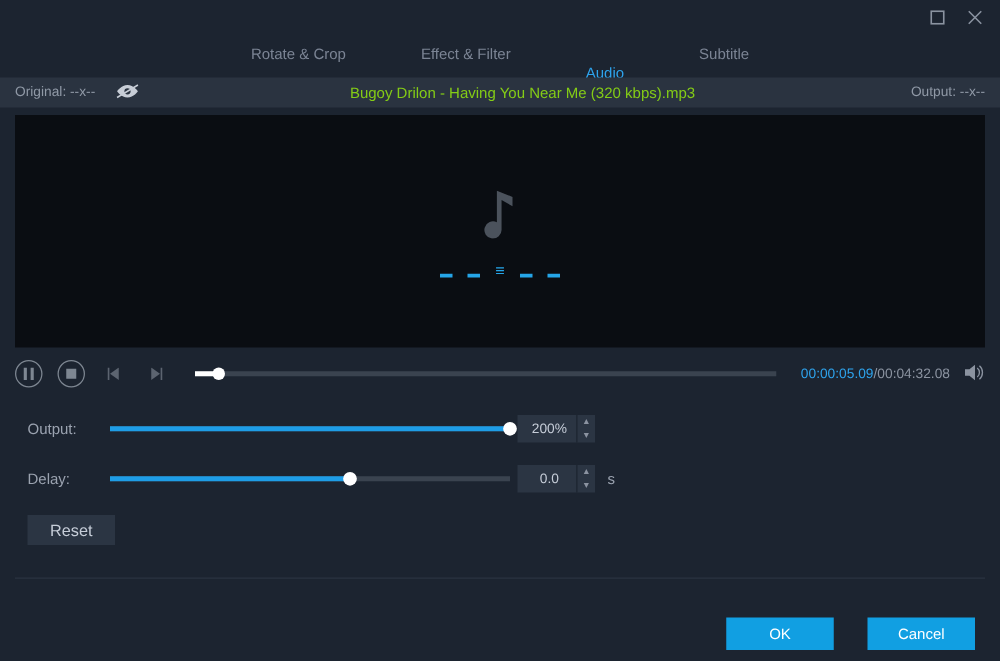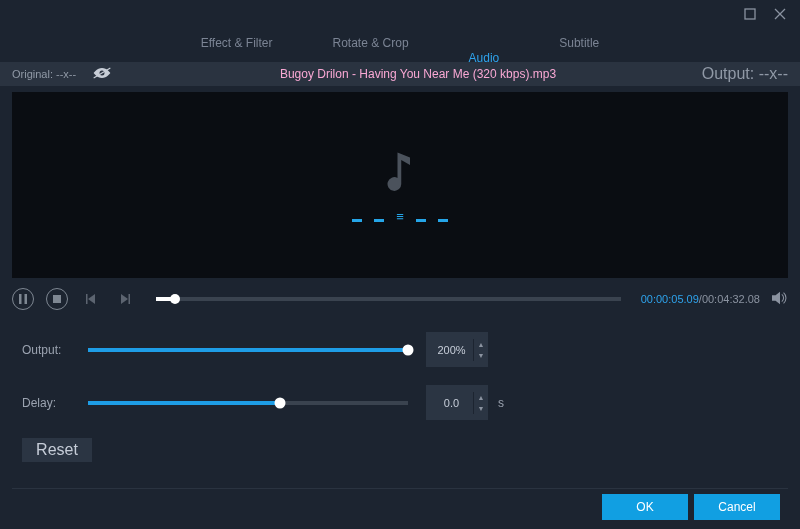--- a/index.html
+++ b/index.html
@@ -12,22 +12,22 @@
   
   
   .tabs { height: 30px; display: flex; justify-content: center; gap: 60px; align-items: center; }
   .tab { color: #7b8494; font-size: 12px; cursor: pointer; height: 30px; display: flex; align-items: center; }
   .tab.active { color: #2ea3ec; border-bottom: 2px solid #2ea3ec; margin-top: 32px; }
   
   
   .fileheader { position: relative; height: 24px; background: #2a3340; display: flex; align-items: center; margin-top: 4px; }
   .fh-left { position: absolute; left: 12px; display: flex; align-items: center; gap: 16px; color: #9099a6; font-size: 11px; }
   .fh-left .eye { fill: #c7cdd6; }
-  .fh-right { position: absolute; right: 12px; color: #9099a6; font-size: 16px; }
-  .fh-center { width: 100%; text-align: center; color: #f9a8d4; font-size: 12px; padding-left: 36px; }
+  .fh-right { position: absolute; right: 12px; color: #9099a6; font-size: 11px; }
+  .fh-center { width: 100%; text-align: center; color: #84cc16; font-size: 12px; padding-left: 36px; }
   
   
   .preview { height: 186px; margin: 6px 12px 6px 12px; background: #0a0d12; position: relative; display: flex; flex-direction: column; align-items: center; justify-content: center; }
   .note-icon svg { fill: #4b525c; }
   .eq-bars { margin-top: 18px; display: flex; gap: 12px; align-items: flex-end; }
   .eq-bars span { display: block; width: 10px; background: #25a5e8; }
   .eq-bars span:nth-child(1){height:3px}
   .eq-bars span:nth-child(2){height:3px}
   .eq-bars span.menu { background: none; width: auto; height: auto; color:#25a5e8; font-size:13px; line-height:10px; }
   .eq-bars span:nth-child(4){height:3px}
@@ -54,54 +54,54 @@
   .select { height: 22px; flex: 0 0 348px; background: #2b3543; color: #c6cdd8; display: flex; align-items: center; padding: 0 8px; justify-content: space-between; cursor: pointer; }
   .select .chev { color: #8b93a0; }
   .addbtn { width: 22px; height: 22px; background: #2b3543; color: #c6cdd8; margin-left: 10px; display:flex;align-items:center;justify-content:center; font-size:14px; cursor:pointer; }
   
   .slider { flex: 0 0 320px; height: 4px; background: #3a434f; position: relative; cursor: pointer; }
   .slider .fill { position:absolute; left:0; top:0; bottom:0; background:#1e9de6; }
   .slider .thumb { position:absolute; top:50%; width:11px; height:11px; border-radius:50%; background:#fff; transform:translate(-50%,-50%); }
   .volume .fill { width: 100%; } .volume .thumb { left: 100%; }
   .delay .fill { width: 60%; } .delay .thumb { left: 60%; }
   
-  .valuebox { width: 62px; height: 35px; background: #2b3543; margin-left: 18px; display:flex; align-items:center; }
+  .valuebox { width: 62px; height: 22px; background: #2b3543; margin-left: 6px; display:flex; align-items:center; }
   .valuebox .v { flex:1; text-align:center; color:#c6cdd8; font-size:11px; padding-left:4px; }
   .valuebox .spin { width: 15px; display:flex; flex-direction:column; border-left:1px solid #1c2430; }
   .valuebox .spin div { height:11px; display:flex; align-items:center; justify-content:center; color:#8b93a0; font-size:7px; cursor:pointer; }
   .unit { margin-left: 10px; color:#9ba3b0; font-size:12px; }
   
-  .resetbtn { width: 70px; height: 24px; background: #2b3543; color:#c6cdd8; display:flex; align-items:center; justify-content:center; cursor:pointer; font-size:16px; margin-top: 2px; }
+  .resetbtn { width: 70px; height: 24px; background: #2b3543; color:#c6cdd8; display:flex; align-items:center; justify-content:center; cursor:pointer; font-size:13px; margin-top: 2px; }
   
   hr.sep { border: none; border-top: 1px solid #2a3340; margin: 22px 12px 0 12px; }
   
   
-  .footer { position: absolute; bottom: 0; left:0; right:0; height: 44px; display:flex; justify-content:flex-end; align-items:center; gap: 6px; padding-right: 20px; }
+  .footer { position: absolute; bottom: 0; left:0; right:0; height: 44px; display:flex; justify-content:flex-end; align-items:center; gap: 27px; padding-right: 20px; }
   .btn { width: 86px; height: 26px; display:flex; align-items:center; justify-content:center; background:#119fe2; color:#fff; font-size:12px; cursor:pointer; }
 </style>
 </head>
 <body>
 
 <div class="titlebar">
   <div class="winbtn">
     <svg viewBox="0 0 12 12">
         <rect x="1" y="1" width="10" height="10" fill="none" stroke="#8a93a0" stroke-width="1.3"></rect>
       </svg>
   </div>
   <div class="winbtn">
     <svg viewBox="0 0 12 12">
         <line x1="1" y1="1" x2="11" y2="11" stroke="#8a93a0" stroke-width="1.3"></line>
         <line x1="11" y1="1" x2="1" y2="11" stroke="#8a93a0" stroke-width="1.3"></line>
       </svg>
   </div>
 </div>
 
 <div class="tabs">
+  <div class="tab">Rotate &amp; Crop</div>
   <div class="tab">Effect &amp; Filter</div>
-  <div class="tab">Rotate &amp; Crop</div>
   <div class="tab active">Audio</div>
   <div class="tab">Subtitle</div>
 </div>
 
 <div class="fileheader">
   <div class="fh-left">
     <span>Original:  --x--</span>
     <span>
       <svg class="eye" width="20" height="14" viewBox="0 0 24 16">
           <path d="M12 2C6 2 2 8 2 8s4 6 10 6 10-6 10-6-4-6-10-6zm0 9a3 3 0 110-6 3 3 0 010 6z"></path>

